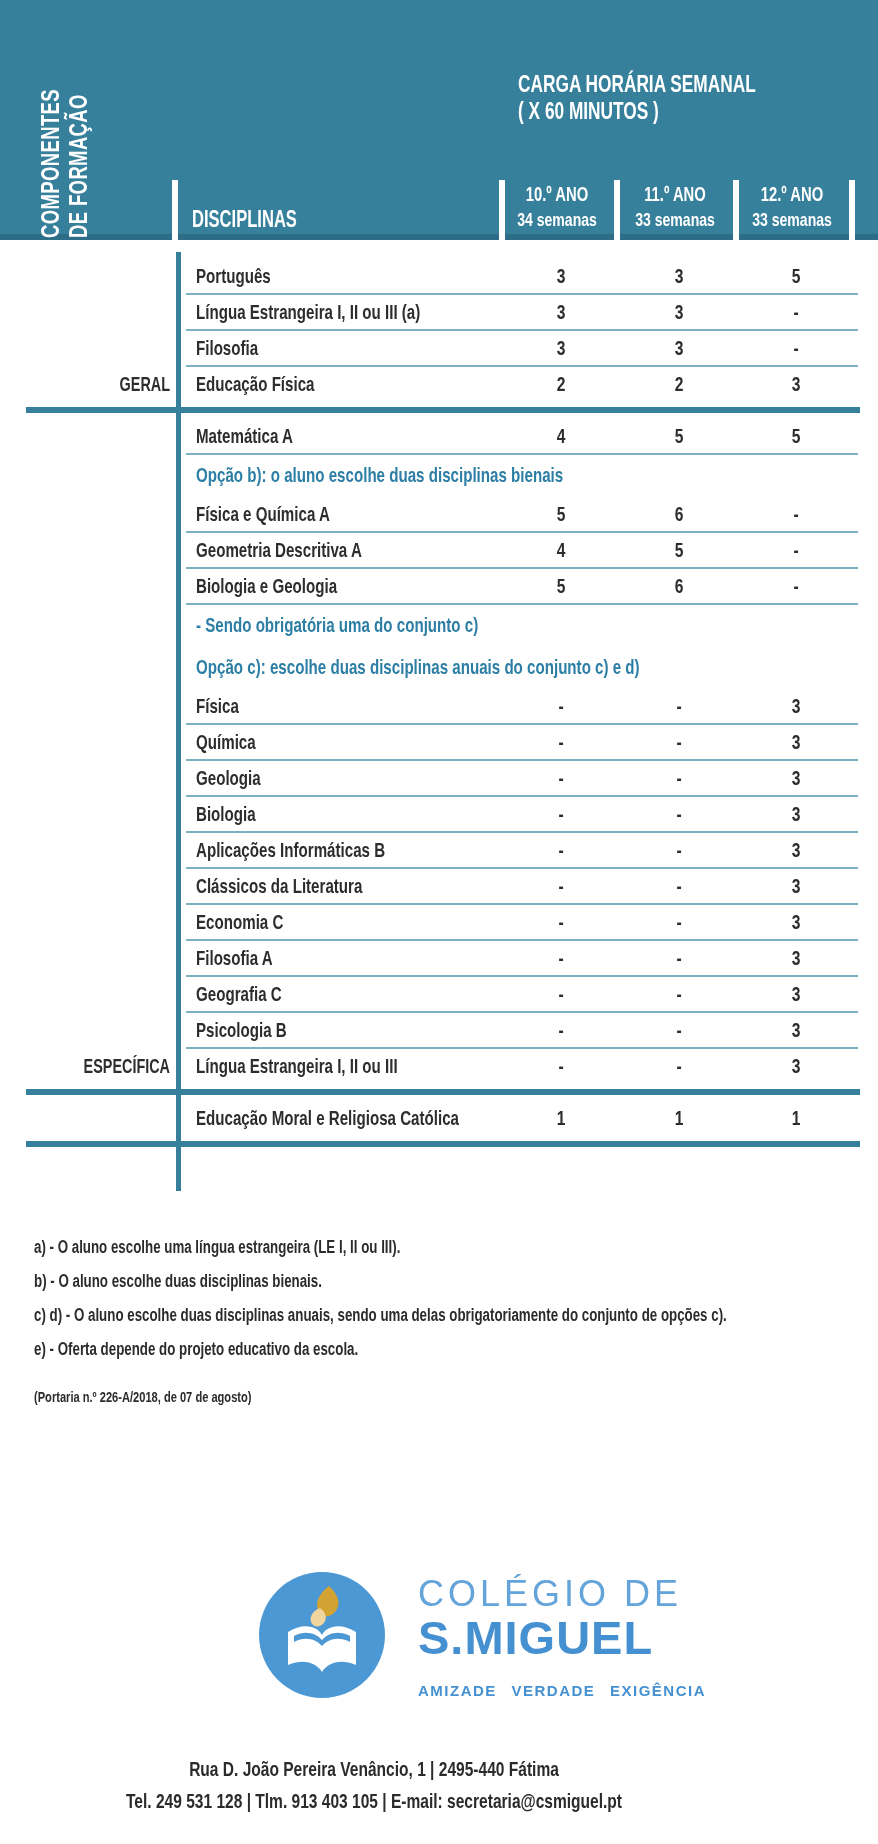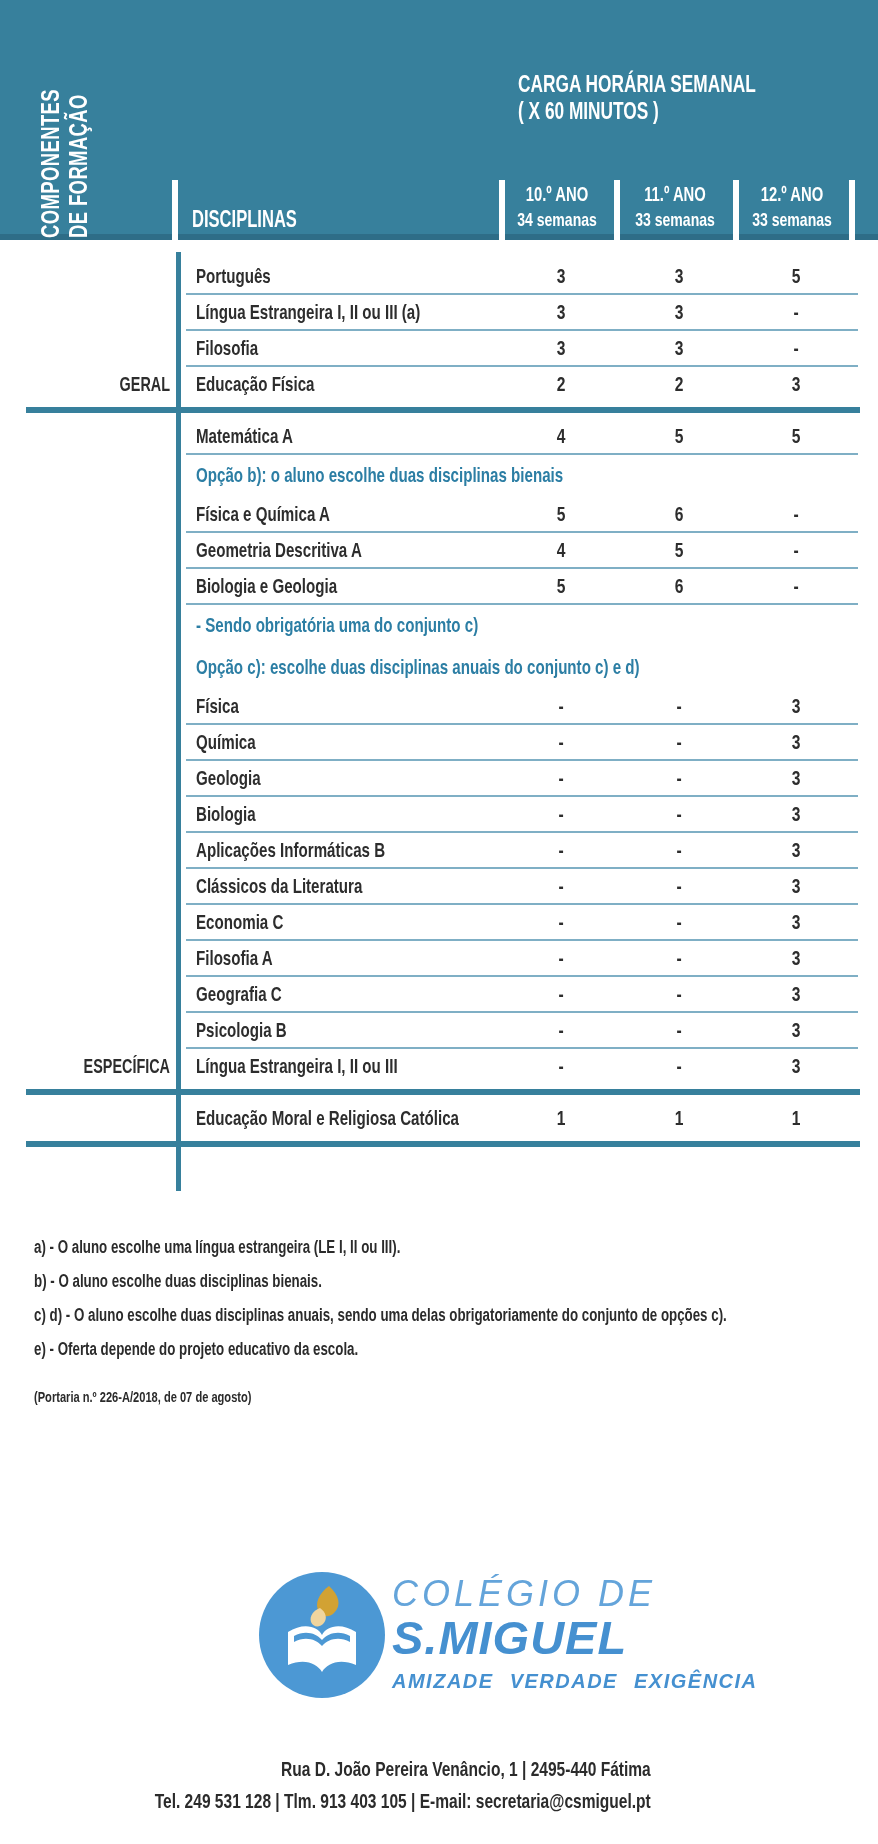--- a/index.html
+++ b/index.html
@@ -72,27 +72,27 @@
     font-size:18px; font-weight:bold; color:var(--c-footnote-text); margin-bottom:13px;
     transform:scaleX(0.74); transform-origin:left top; white-space:nowrap;
   }
   .regulation {
     margin-top:28px; font-size:15px; font-weight:bold; color:var(--c-footnote-text);
     transform:scaleX(0.74); transform-origin:left top; white-space:nowrap;
   }
 
   
   .logo-circle { position:absolute; left:259px; top:1572px; width:126px; height:126px; border-radius:50%; background:var(--c-logo-circle); }
-  .logo-text { position:absolute; left:392px; top:1574px;font-style:italic; }
+  .logo-text { position:absolute; left:418px; top:1574px; }
   .logo-top  { font-size:36px; color:var(--c-logo-light); letter-spacing:4px; line-height:40px; white-space:nowrap; }
   .logo-main { font-size:47px; font-weight:bold; color:var(--c-logo-blue); letter-spacing:1px; line-height:48px; white-space:nowrap; }
-  .logo-tagline { font-size:20px; font-weight:bold; color:var(--c-logo-blue); letter-spacing:1.5px; word-spacing:9px; margin-top:8px; white-space:nowrap; }
-
-  
-  .contact { position:absolute; left:0; top:1756px; width:748px; text-align:right; }
+  .logo-tagline { font-size:15px; font-weight:bold; color:var(--c-logo-blue); letter-spacing:1.5px; word-spacing:9px; margin-top:20px; white-space:nowrap; }
+
+  
+  .contact { position:absolute; left:0; top:1756px; width:748px; text-align:center; }
   .contact-line {
     font-size:21px; font-weight:bold; color:var(--c-footnote-text); line-height:25px; margin-bottom:7px;
     transform:scaleX(0.74); transform-origin:center top; white-space:nowrap;
   }
 </style>
 </head>
 <body>
 
 <div class="page">
 

